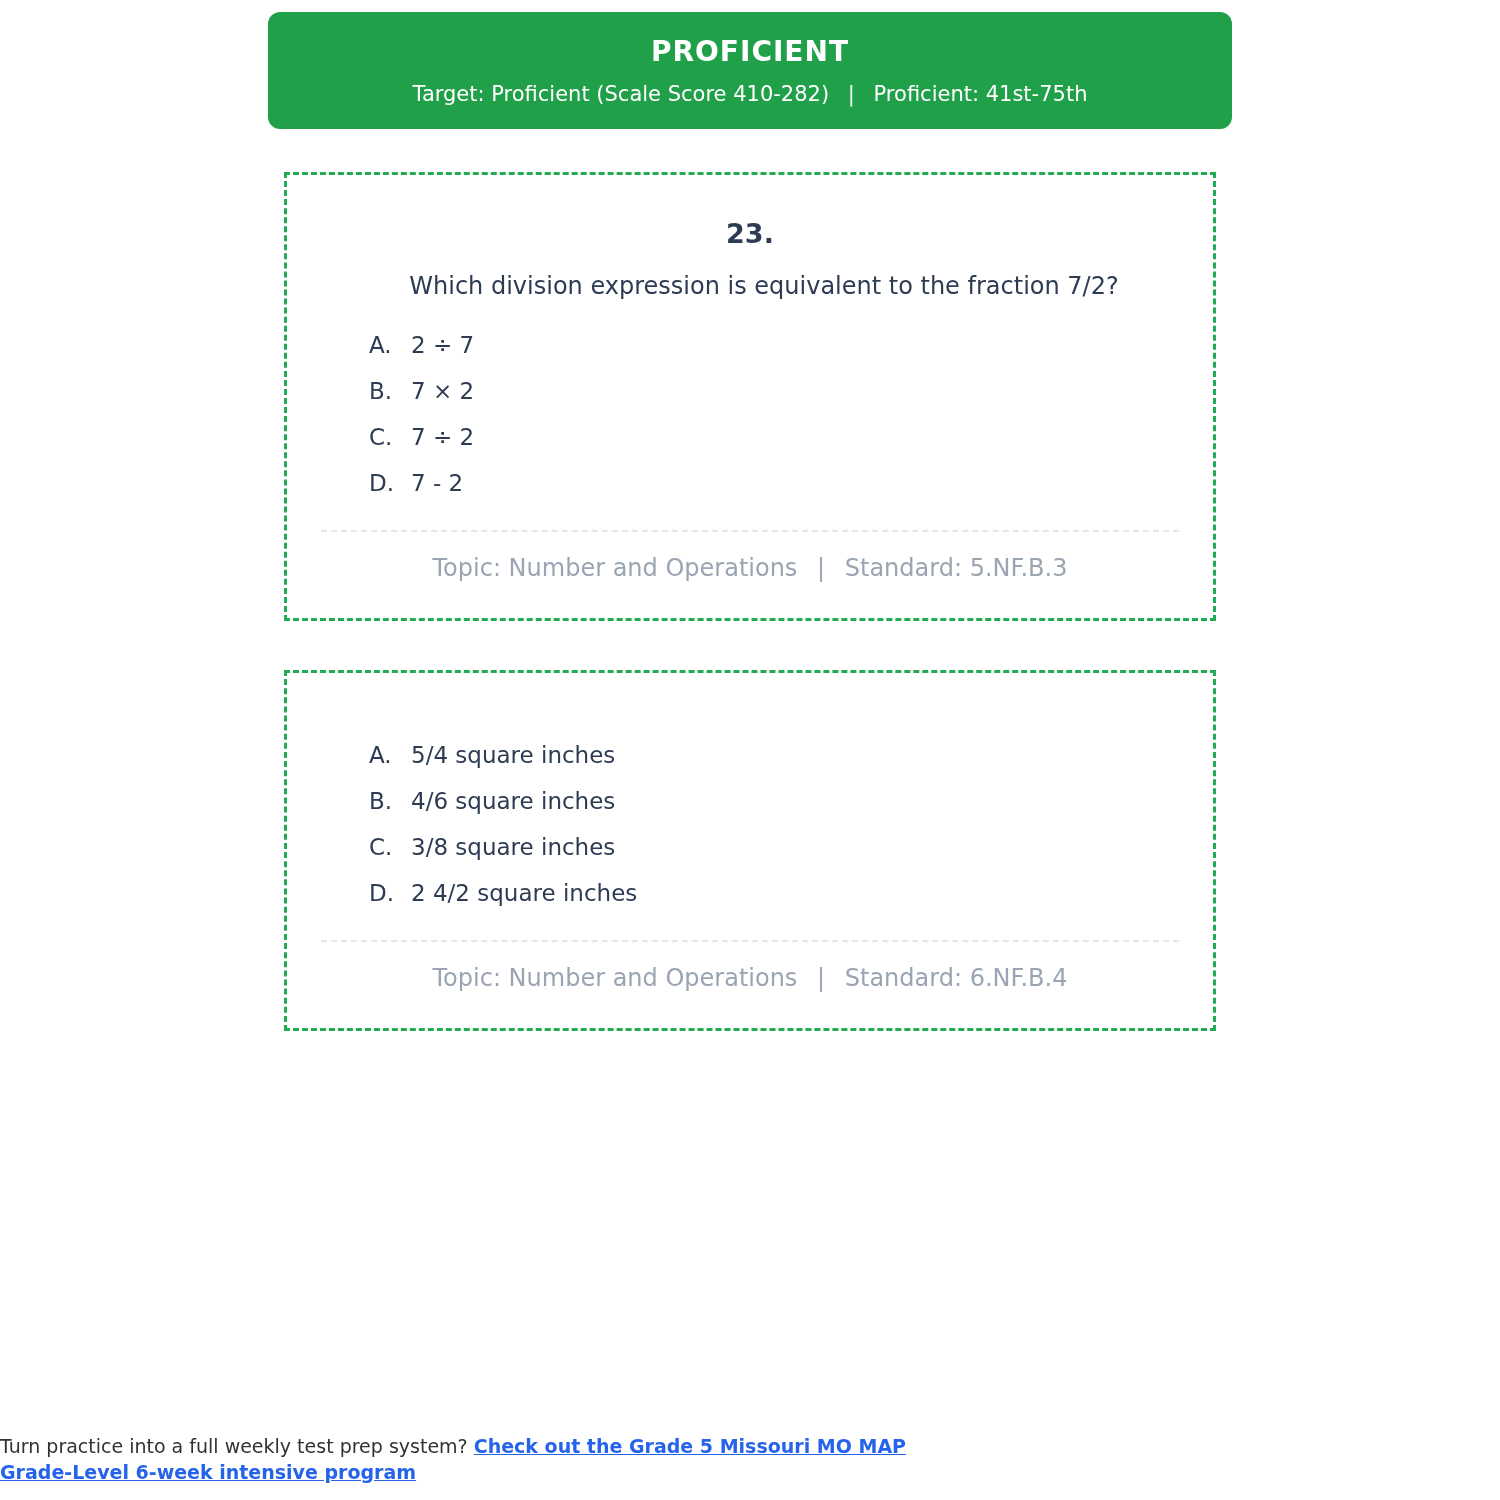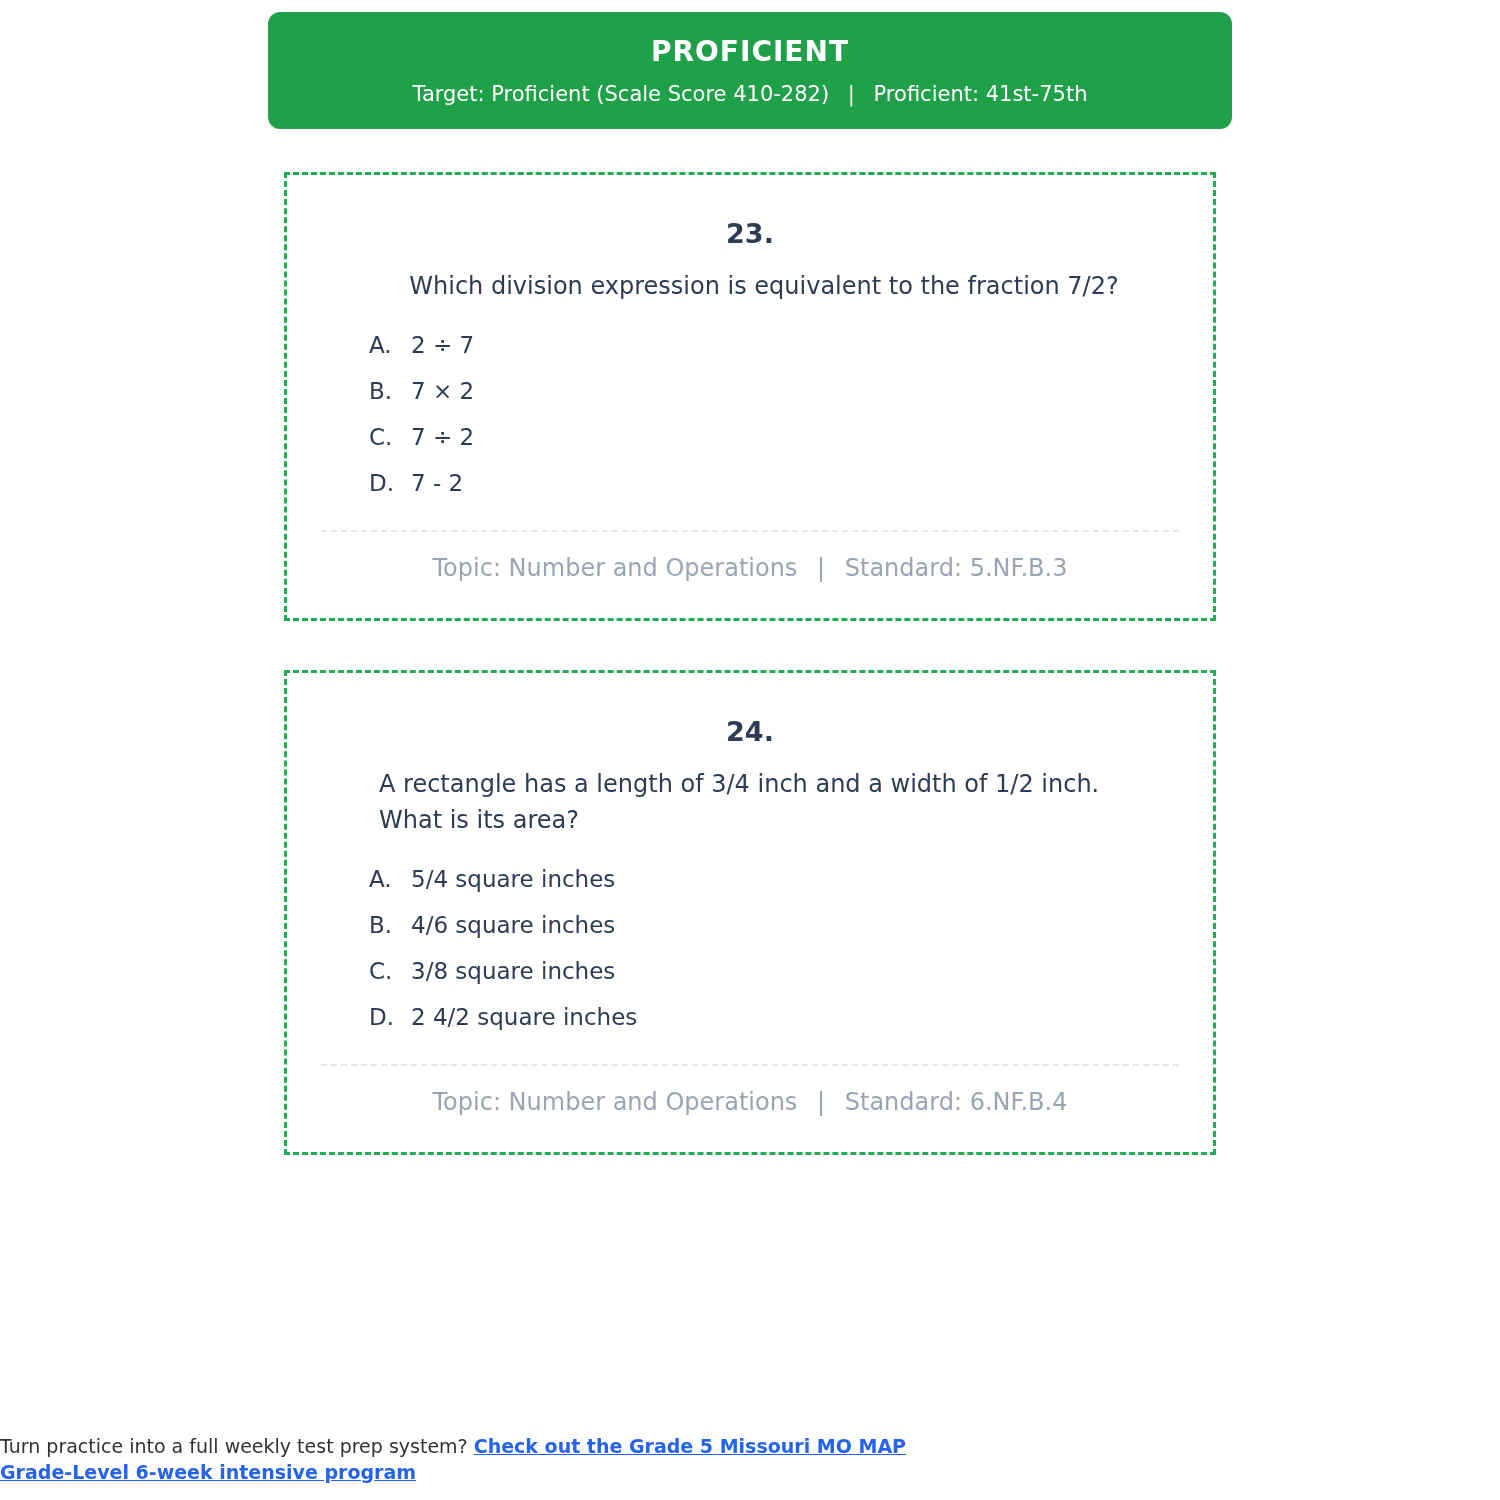--- a/index.html
+++ b/index.html
@@ -168,24 +168,20 @@
     </ul>
     <div class="divider"></div>
     <div class="meta">
       <span>Topic: Number and Operations</span>
       <span class="meta-sep">|</span>
       <span>Standard: 5.NF.B.3</span>
     </div>
   </section>
 
   <section class="question-card second">
-    <div class="q-row">
-      <span class="q-num">24.</span>
-      <span class="q-text">A rectangle has a length of 3/4 inch and a width of 1/2 inch. What is its area?</span>
-    </div>
     <ul class="options">
       <li class="option">
         <span class="opt-letter">A.</span>
         <span class="opt-text">5/4 square inches</span>
       </li>
       <li class="option">
         <span class="opt-letter">B.</span>
         <span class="opt-text">4/6 square inches</span>
       </li>
       <li class="option">

